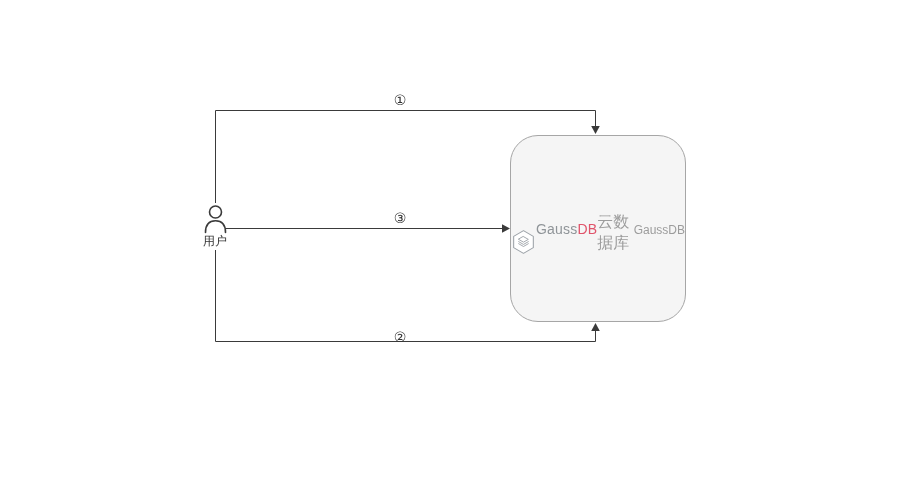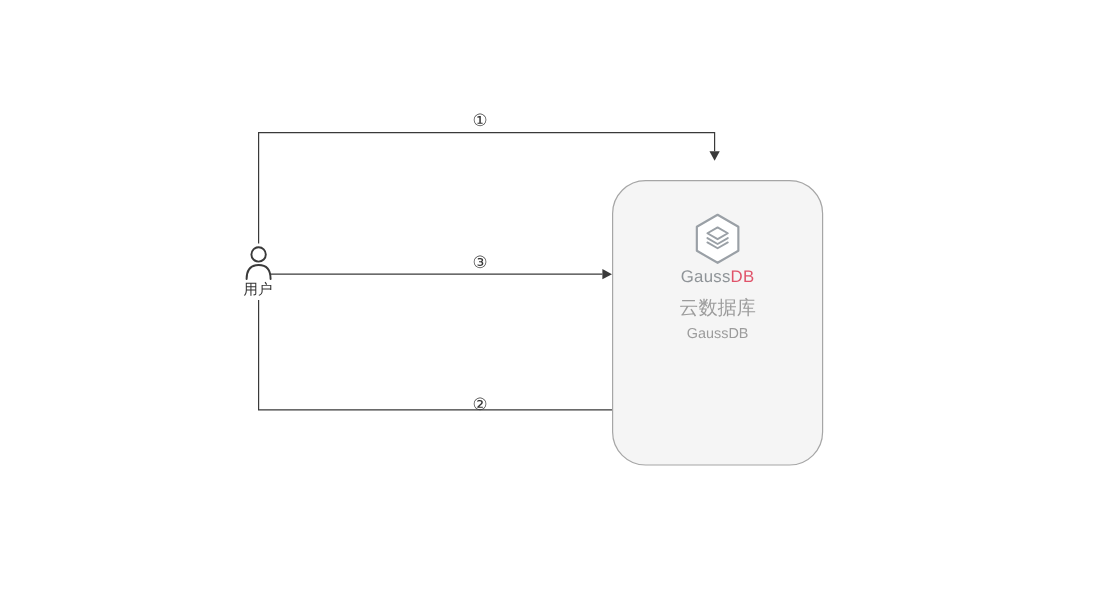--- a/index.html
+++ b/index.html
@@ -30,28 +30,28 @@
   .user-label {
     position: absolute;
     left: 190px; top: 233px;
     width: 50px;
     text-align: center;
     font-size: 12px;
     color: #333333;
   }
   .gauss-box {
     position: absolute;
-    left: 510px; top: 150px;
-    width: 176px; height: 238px;
+    left: 510px; top: 135px;
+    width: 176px; height: 187px;
     box-sizing: border-box;
     background: #f5f5f5;
     border: 1px solid #a6a6a6;
     border-radius: 28px;
     display: flex;
-    flex-direction: column;
+    flex-direction: row;
     align-items: center;
   }
   .logo-icon { margin-top: 26px; }
   .logo-wordmark {
     margin-top: 1px;
     font-size: 14px;
     letter-spacing: 0.2px;
   }
   .logo-wordmark .gauss { color: #8f9498; }
   .logo-wordmark .db { color: #e0536a; }

